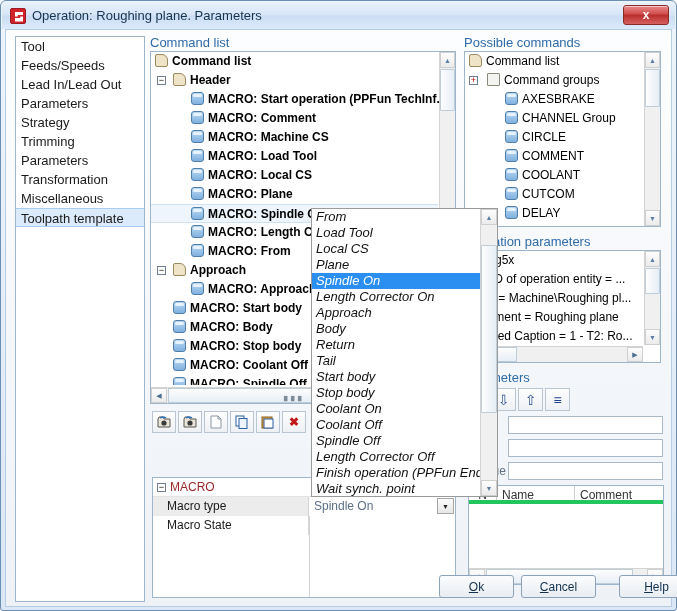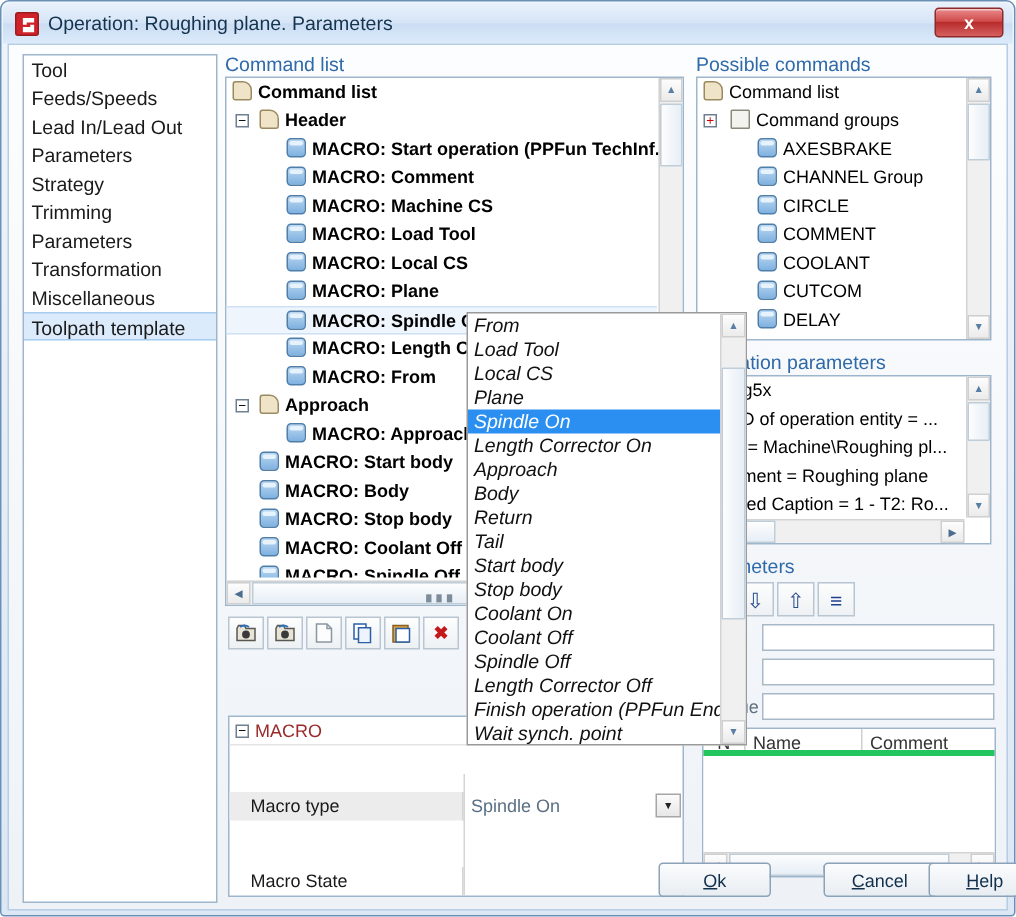--- a/index.html
+++ b/index.html
@@ -137,21 +137,21 @@
   
   .tbtn {
     width:24px; height:22px; border:1px solid #b9c6d2;
     background:linear-gradient(#fdfdfd,#eef1f4);
     display:inline-flex; align-items:center; justify-content:center;
     margin-right:2px; font-size:12px;
   }
 
   
   .pgrid { position:absolute; background:#fff; border:1px solid #9eb6cc; font-size:12px;}
-  .pg-row { height:19px; display:flex;margin-top:31px; }
+  .pg-row { height:19px; display:flex; }
   .pg-hdr { height:19px; display:flex; align-items:center; padding-left:4px; border-bottom:1px solid #e4e4e4;}
   .pg-name { width:156px; padding-left:14px; line-height:19px; border-right:1px solid #d4d4d4; color:#1a1a1a;}
   .pg-row.sel .pg-name { background:#ececec; }
   .pg-val { flex:1; padding-left:5px; line-height:19px; color:#5a6f85; position:relative;}
   .pg-combo {
     position:absolute; right:1px; top:1px; width:17px; height:16px;
     background:linear-gradient(#fbfbfb,#e7e7e7); border:1px solid #a6a6a6;
     display:flex;align-items:center;justify-content:center;font-size:7px;color:#222;
   }
 
@@ -450,21 +450,21 @@
       <div class="vsb" style="width:17px;">
         <div class="arrow-u" style="width:16px;">▲</div>
         <div class="thumb" style="width:16px;top:36px;height:168px;"></div>
         <div class="arrow-d" style="width:16px;">▼</div>
       </div>
     </div>
 
     <div class="dlgbtn" style="left:433px;">
       <span><u>O</u>k</span>
     </div>
-    <div class="dlgbtn" style="left:543px;">
+    <div class="dlgbtn" style="left:515px;">
       <span><u>C</u>ancel</span>
     </div>
     <div class="dlgbtn" style="left:613px;">
       <span><u>H</u>elp</span>
     </div>
 
   </div>
 </div>
 
 </body></html>

